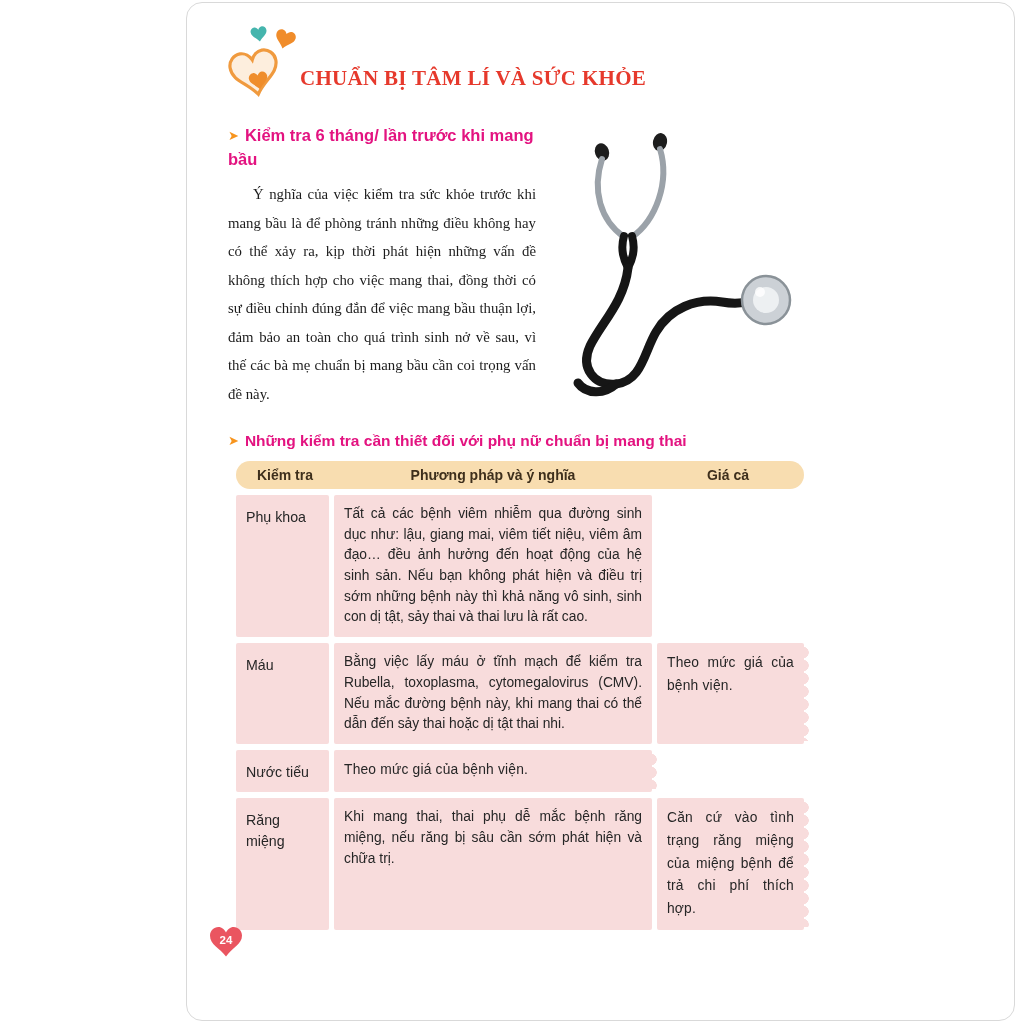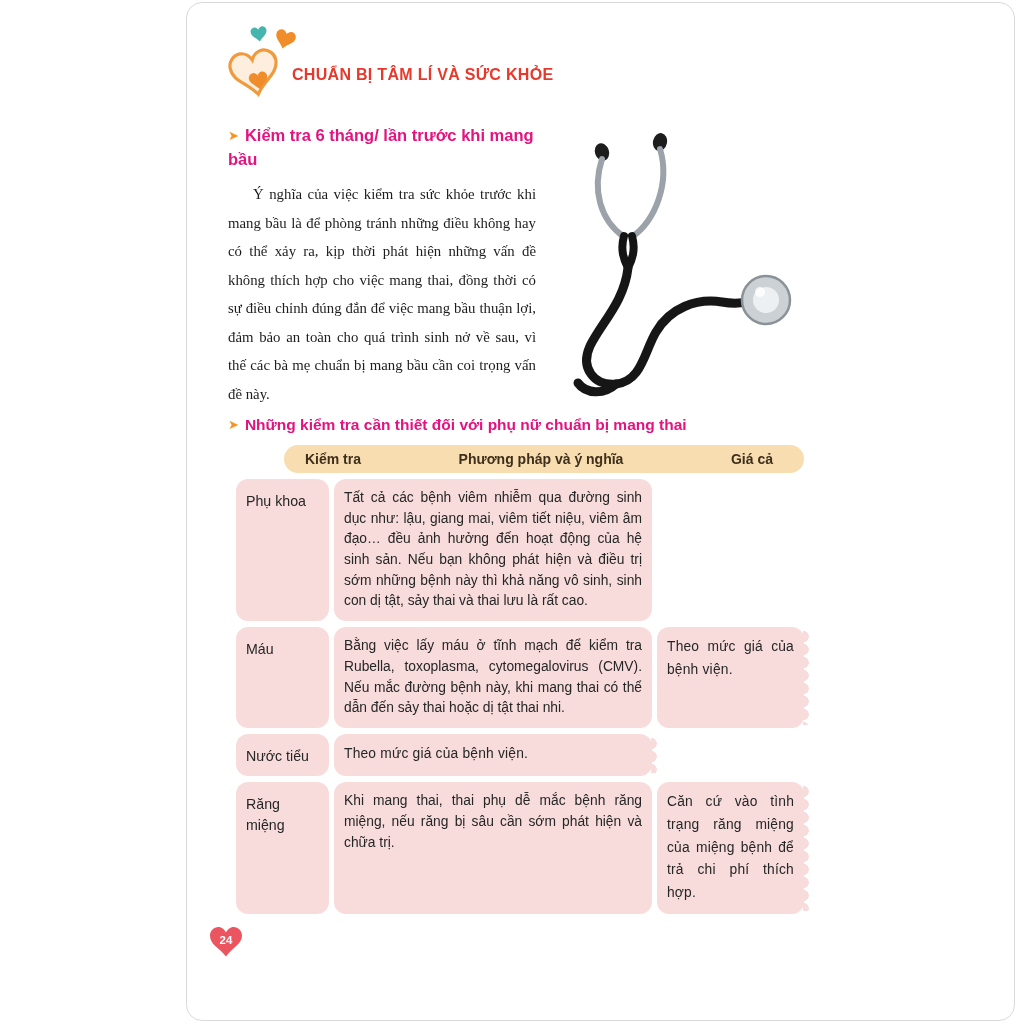--- a/index.html
+++ b/index.html
@@ -7,42 +7,42 @@
     font-family:"Liberation Sans","DejaVu Sans",sans-serif; position:relative; overflow:hidden; }
 
   .scan-frame { position:absolute; left:186px; top:2px; width:829px; height:1019px;
     border:1px solid #d9d9d9; border-radius:16px; background:#ffffff; }
 
   .content { position:absolute; left:228px; top:22px; width:580px; }
 
   
   .masthead { position:relative; height:102px; }
   .hearts { position:absolute; left:-8px; top:2px; }
-  .page-title { position:absolute; left:64px; top:44px; font-size:16px; font-weight:bold;
-    color:#e6392c; letter-spacing:.3px; white-space:nowrap; }
+  .page-title { position:absolute; left:72px; top:44px; font-size:21px; font-weight:bold;
+    color:#e6392c; letter-spacing:.3px; white-space:nowrap;font-family:Liberation Serif, serif; }
 
   
   .columns { display:flex; align-items:flex-start; }
   .text-col { flex:0 0 308px; width:308px; }
   .h-sec { font-size:16.5px; font-weight:bold; color:#e31380; line-height:23px; }
   .bullet { color:#f7941d; font-size:13px; margin-right:6px; position:relative; top:-1px; }
   .para { margin-top:9px; font-family:"Liberation Serif","DejaVu Serif",serif;
     font-size:14.8px; line-height:28.5px; text-align:justify; text-indent:25px; color:#1c1c1c; }
   .steth-col { flex:1; display:flex; justify-content:center; padding-top:8px; }
 
   
-  .h-sec2 { margin-top:8px; font-size:15.5px; font-weight:bold; color:#e31380; white-space:nowrap; }
+  .h-sec2 { margin-top:24px; font-size:15.5px; font-weight:bold; color:#e31380; white-space:nowrap; }
 
   
   .ptable { margin:11px 0 0 8px; width:568px; display:flex; flex-direction:column; gap:6px; }
   .thead { display:grid; grid-template-columns:98px 318px 1fr; background:#f8ddb0;
     border-radius:14px; height:28px; align-items:center; text-align:center;
-    font-size:14px; font-weight:bold; color:#3e2f1c;margin-left:48px; }
+    font-size:14px; font-weight:bold; color:#3e2f1c; }
   .trow { display:grid; grid-template-columns:93px 318px 1fr; gap:5px; }
-  .cell { background:#f8dcdc; border-radius:12px; padding:9px 10px;
+  .cell { background:#f8dcdc; border-radius:2px; padding:9px 10px;
     font-size:13.8px; line-height:1.5; color:#262626; }
   .cell.name { padding-top:12px; font-size:14.2px; }
   .cell.method { text-align:justify; }
   .cell.price { text-align:justify; line-height:1.65; letter-spacing:.2px; position:relative; }
   .cell.price::after { content:""; position:absolute; top:3px; bottom:3px; right:-6px; width:7px;
     background-image:radial-gradient(circle 6px at 0% 50%, #f8dcdc 5.5px, rgba(0,0,0,0) 6px);
     background-size:7px 13px; background-repeat:repeat-y; }
 
   
   .page-heart { position:absolute; left:206px; top:924px; }

